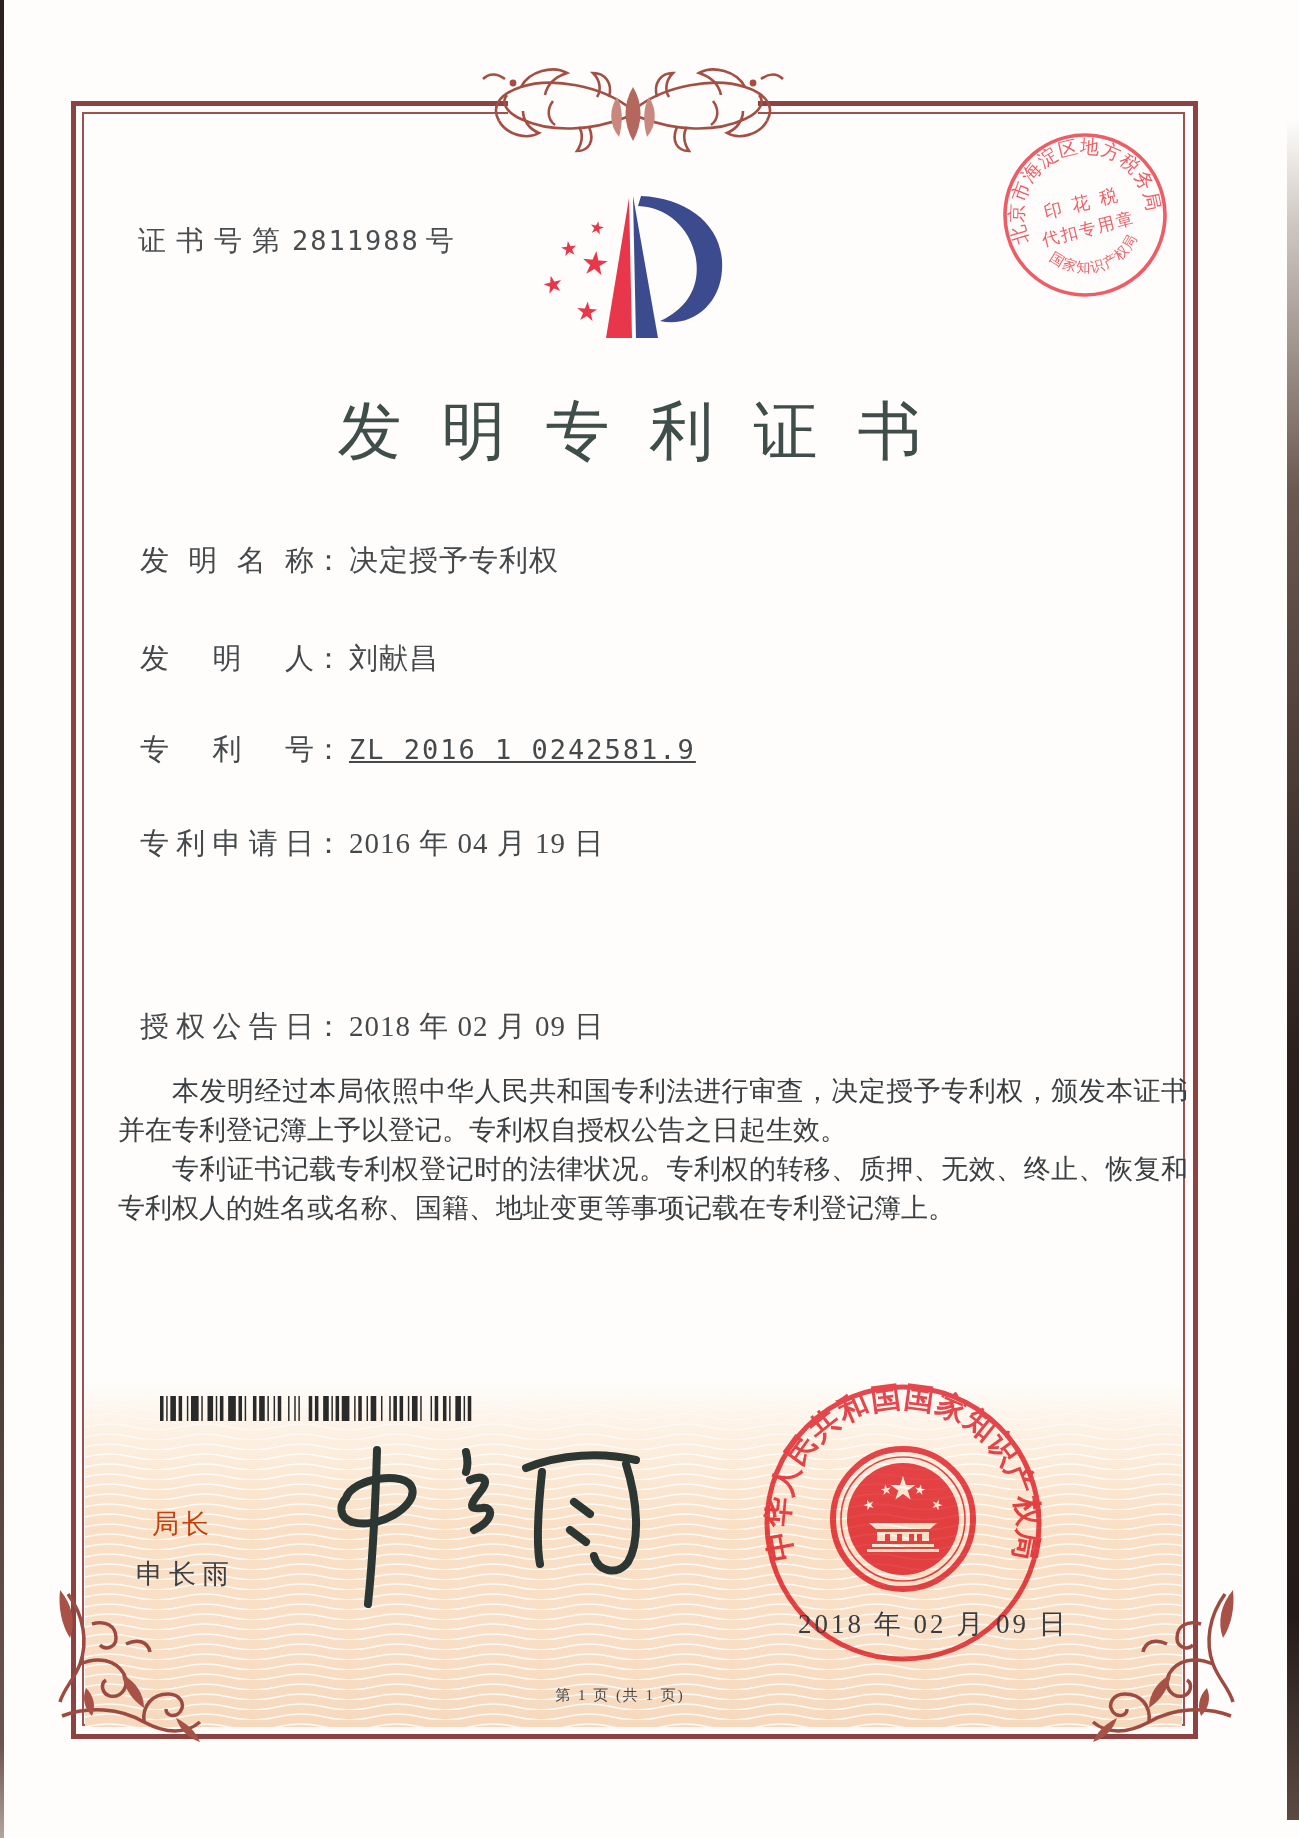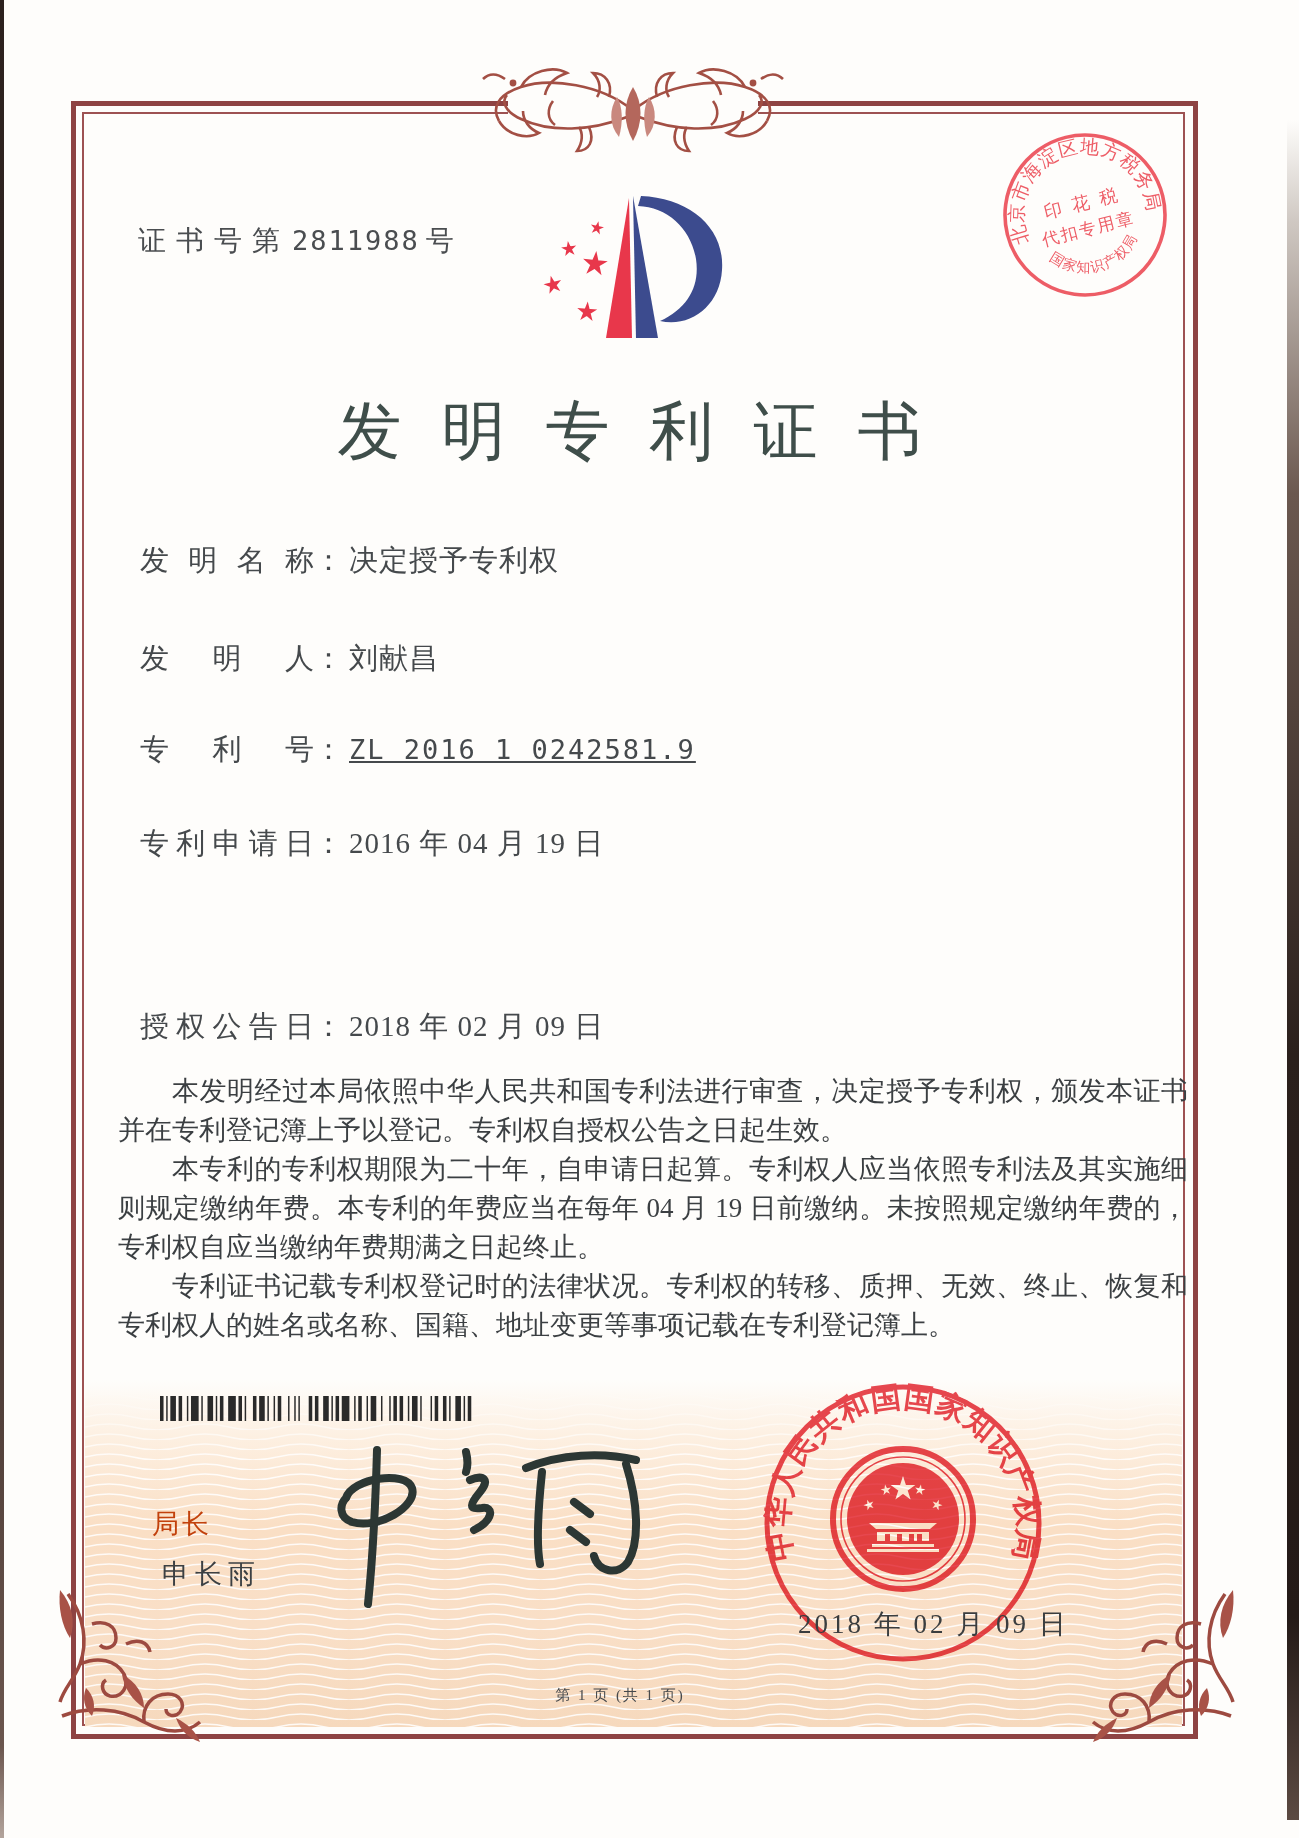--- a/index.html
+++ b/index.html
@@ -36,21 +36,21 @@
   .fval.mono{font-family:"DejaVu Sans Mono",monospace;font-size:27px;letter-spacing:2px;}
   
   .bodytext{position:absolute;left:118px;top:1072px;width:1070px;font-size:27px;line-height:39px;
             text-align:justify;color:#3b3f42;}
   .bodytext p{margin:0;text-indent:2em;}
   
   .barcode{position:absolute;left:160px;top:1396px;}
   
   .dir-title{position:absolute;left:152px;top:1506px;font-size:27px;letter-spacing:3px;color:#c2410c;
              font-family:Liberation Sans, sans-serif;}
-  .dir-name{position:absolute;left:162px;top:1556px;font-size:27px;letter-spacing:6px;color:#3c4043;
+  .dir-name{position:absolute;left:136px;top:1556px;font-size:27px;letter-spacing:6px;color:#3c4043;
             font-family:"Liberation Sans","DejaVu Sans",sans-serif;}
   .signature{position:absolute;left:330px;top:1444px;}
   
   .tax-stamp{position:absolute;left:993px;top:123px;mix-blend-mode:multiply;opacity:.95;}
   .big-seal{position:absolute;left:763px;top:1383px;mix-blend-mode:multiply;opacity:.94;}
   .seal-date{position:absolute;left:798px;top:1606px;font-size:27px;letter-spacing:3px;color:#3a3d3f;z-index:5;}
   
   .footer{position:absolute;left:470px;top:1686px;width:300px;text-align:center;
           font-size:15px;letter-spacing:2px;color:#46494c;}
   .ornament{position:absolute;}
@@ -169,21 +169,20 @@
   </div>
   <div class="frow" style="top:824px;">
     <span class="flabel">专利申请日</span><span class="fcolon">：</span><span class="fval">2016 年 04 月 19 日</span>
   </div>
   <div class="frow" style="top:1007px;">
     <span class="flabel">授权公告日</span><span class="fcolon">：</span><span class="fval">2018 年 02 月 09 日</span>
   </div>
 
   <div class="bodytext">
     <p>本发明经过本局依照中华人民共和国专利法进行审查，决定授予专利权，颁发本证书并在专利登记簿上予以登记。专利权自授权公告之日起生效。</p>
-    <p>本专利的专利权期限为二十年，自申请日起算。专利权人应当依照专利法及其实施细则规定缴纳年费。本专利的年费应当在每年 04 月 19 日前缴纳。未按照规定缴纳年费的，专利权自应当缴纳年费期满之日起终止。</p>
     <p>专利证书记载专利权登记时的法律状况。专利权的转移、质押、无效、终止、恢复和专利权人的姓名或名称、国籍、地址变更等事项记载在专利登记簿上。</p>
   </div>
 
   <svg class="barcode" id="barcode" width="318" height="26">
       <rect x="0.00" y="0" width="3.53" height="25" fill="#2a2a2a"></rect>
       <rect x="6.20" y="0" width="1.47" height="25" fill="#2a2a2a"></rect>
       <rect x="10.33" y="0" width="5.60" height="25" fill="#2a2a2a"></rect>
       <rect x="18.59" y="0" width="3.53" height="25" fill="#2a2a2a"></rect>
       <rect x="26.85" y="0" width="1.47" height="25" fill="#2a2a2a"></rect>
       <rect x="30.98" y="0" width="7.66" height="25" fill="#2a2a2a"></rect>

